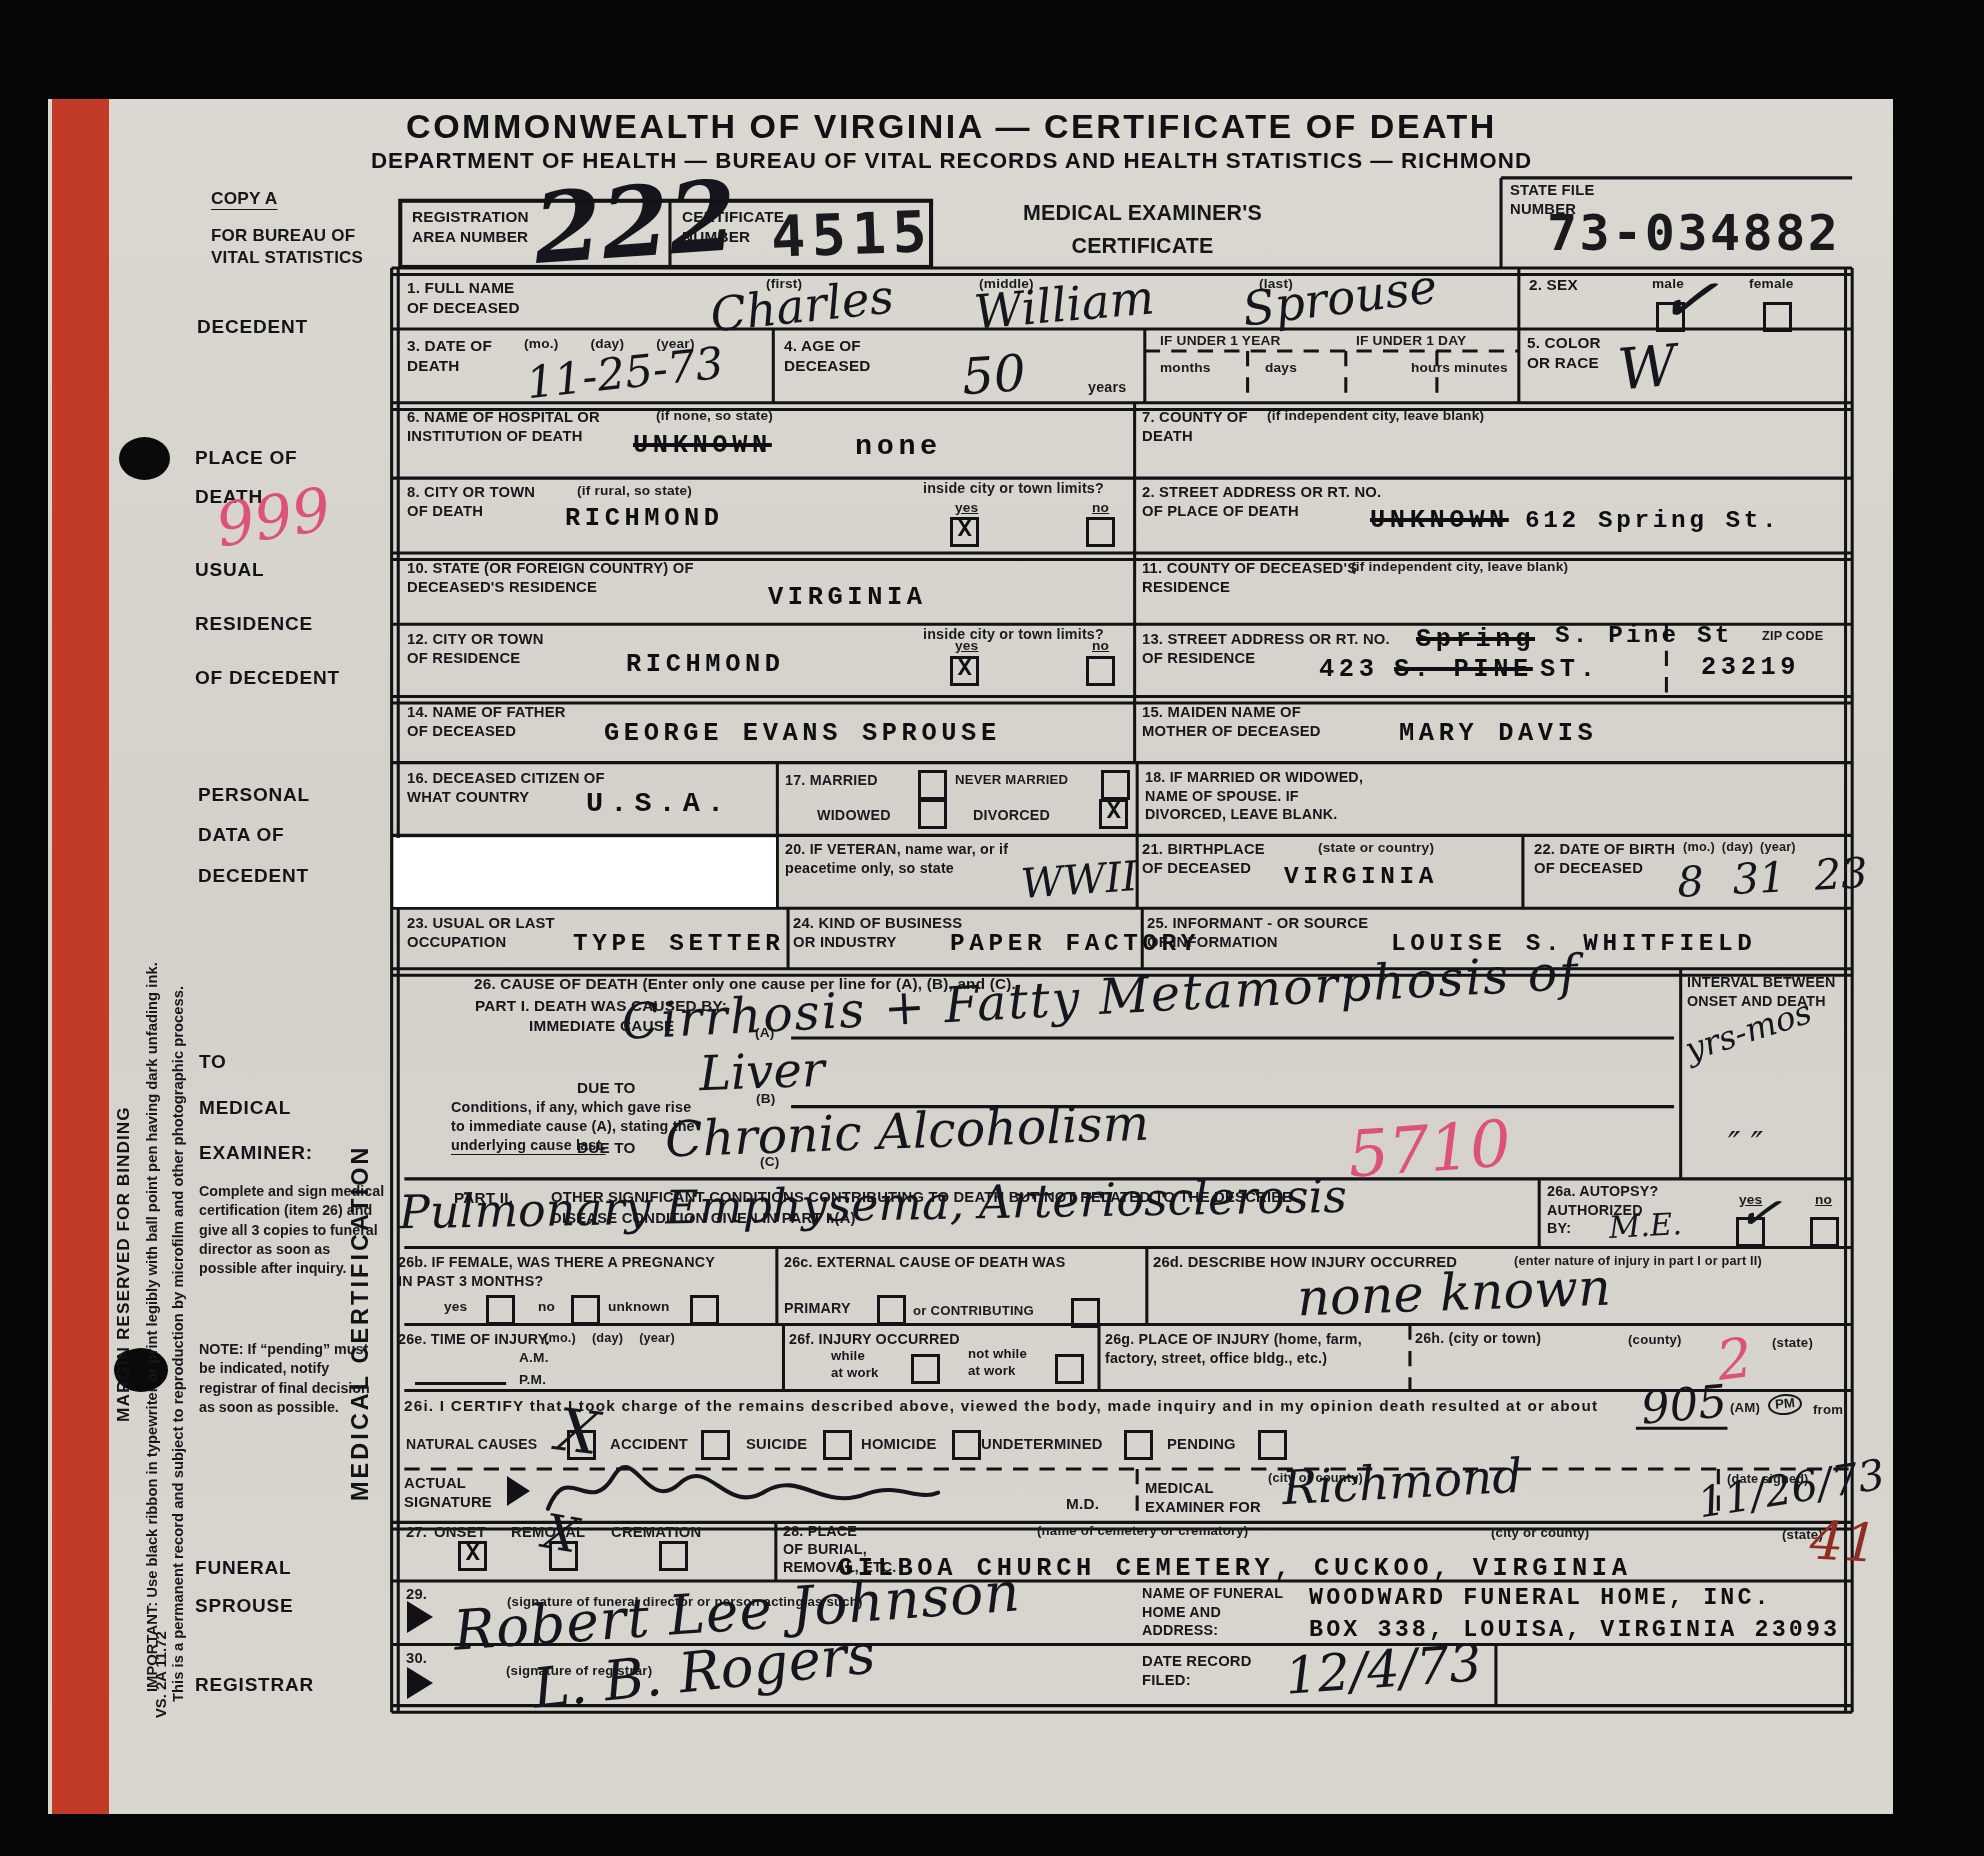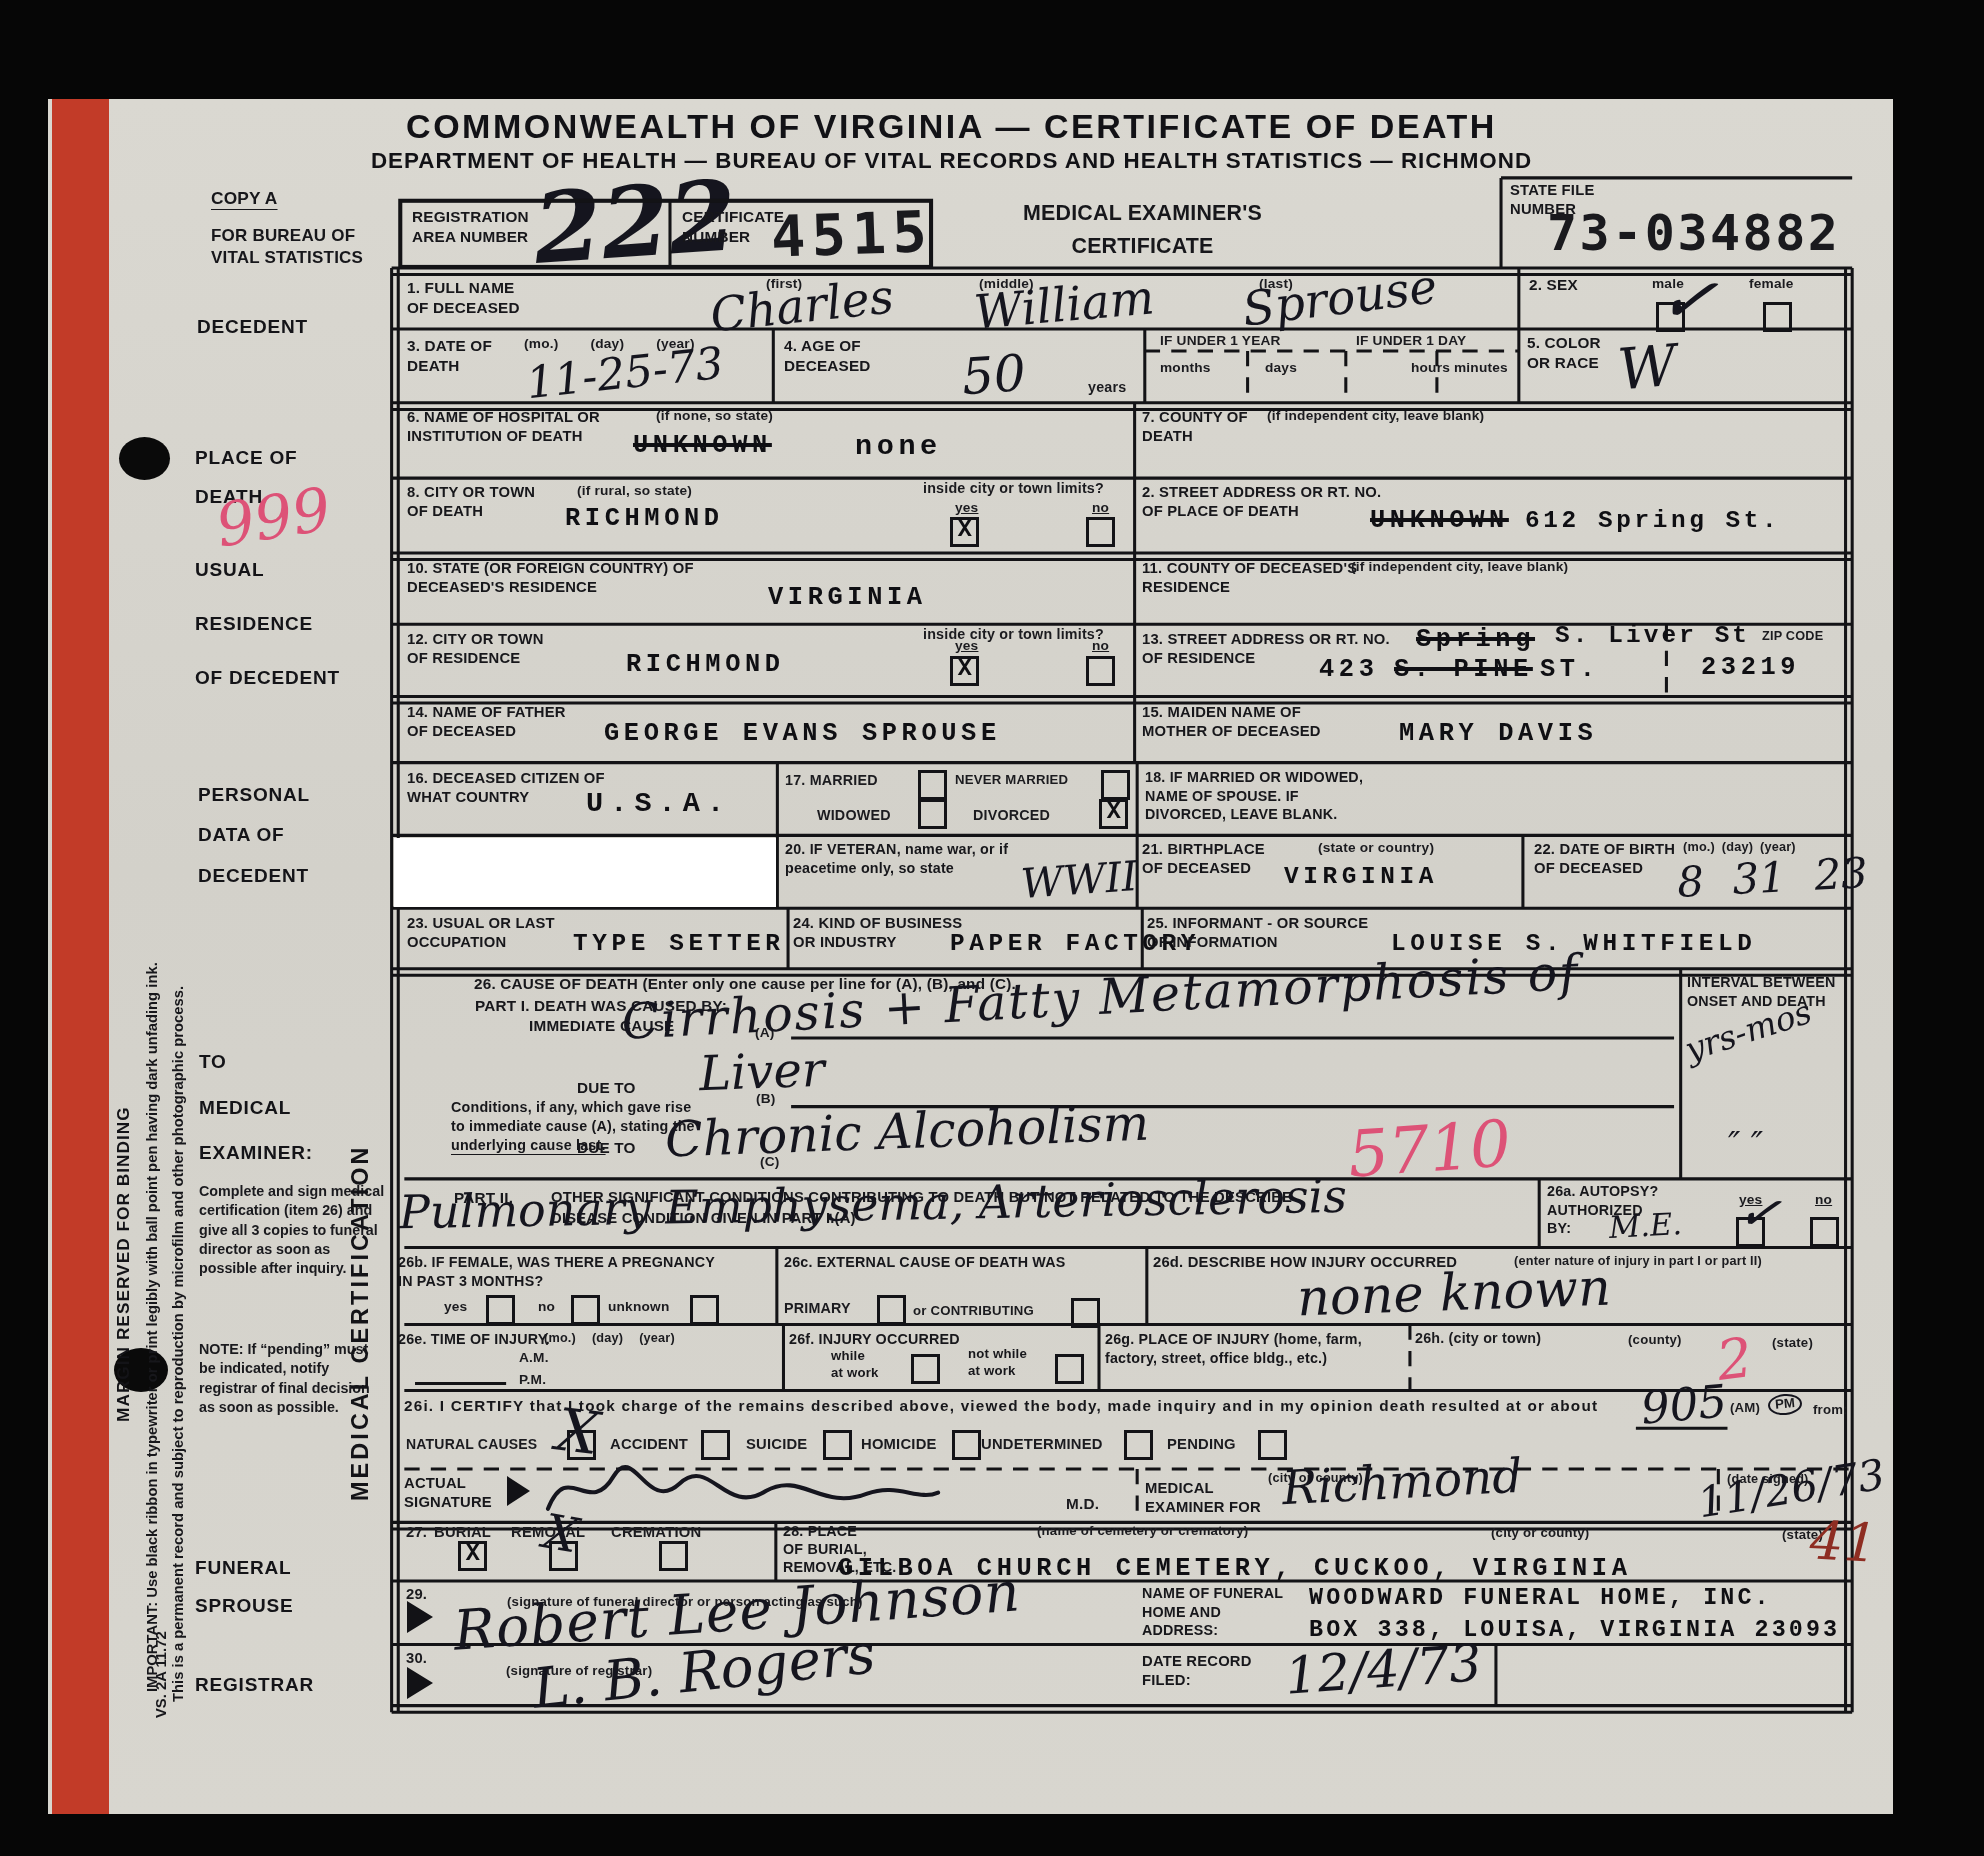--- a/index.html
+++ b/index.html
@@ -165,21 +165,21 @@
   <div class="hn" style="left:1044px;top:539px;text-decoration:underline;">no</div>
   <span class="bx" style="left:902px;top:557px;">
         <i class="mk">X</i>
       </span>
   <span class="bx" style="left:1038px;top:557px;">
         <i class="mk"></i>
       </span>
   <div class="lb" style="left:1094px;top:531px;font-size:14.8px;">13. STREET ADDRESS OR RT. NO.
 OF RESIDENCE</div>
   <div class="tp st" style="left:1368px;top:526px;">Spring</div>
-  <div class="tp" style="left:1507px;top:523px;font-size:24.4px;letter-spacing:3.1px;">S. Liver St</div>
+  <div class="tp" style="left:1507px;top:523px;font-size:24.4px;letter-spacing:3.1px;">S. Pine St</div>
   <div class="hn" style="left:1714px;top:530px;font-size:12.7px;">ZIP CODE</div>
   <div class="tp" style="left:1271px;top:556px;">423</div>
   <div class="tp st" style="left:1346px;top:556px;">S. PINE</div>
   <div class="tp" style="left:1492px;top:556px;">ST.</div>
   <div class="tp" style="left:1653px;top:554px;">23219</div>
 
   <div class="lb" style="left:359px;top:604px;font-size:14.8px;">14. NAME OF FATHER
 OF DECEASED</div>
   <div class="tp" style="left:556px;top:620px;">GEORGE EVANS SPROUSE</div>
   <div class="lb" style="left:1094px;top:604px;font-size:14.8px;">15. MAIDEN NAME OF
@@ -328,21 +328,21 @@
   </svg>
   <div class="hn" style="left:1018px;top:1396px;font-size:15.3px;">M.D.</div>
   <div class="lb" style="left:1097px;top:1380px;font-size:14.8px;">MEDICAL
 EXAMINER FOR</div>
   <div class="hn" style="left:1220px;top:1372px;font-size:12.7px;">(city or county)</div>
   <div class="hw" style="left:1234px;top:1355px;font-size:47px;transform:rotate(-3deg);">Richmond</div>
   <div class="hn" style="left:1679px;top:1373px;font-size:12.7px;">(date signed)</div>
   <div class="hw" style="left:1649px;top:1365px;font-size:42px;transform:rotate(-9deg);">11/26/73</div>
 
   <div class="hn" style="left:358px;top:1425px;font-size:14.8px;">27.</div>
-  <div class="hn" style="left:386px;top:1425px;font-size:14.8px;">BURIAL</div>
+  <div class="hn" style="left:386px;top:1425px;font-size:14.8px;">ONSET</div>
   <div class="hn" style="left:463px;top:1425px;font-size:14.8px;">REMOVAL</div>
   <div class="hn" style="left:563px;top:1425px;font-size:14.8px;">CREMATION</div>
   <span class="bx" style="left:410px;top:1442px;">
         <i class="mk">X</i>
       </span>
   <span class="bx" style="left:501px;top:1442px;">
         <i class="mk"></i>
       </span>
   <span class="bx" style="left:611px;top:1442px;">
         <i class="mk"></i>

